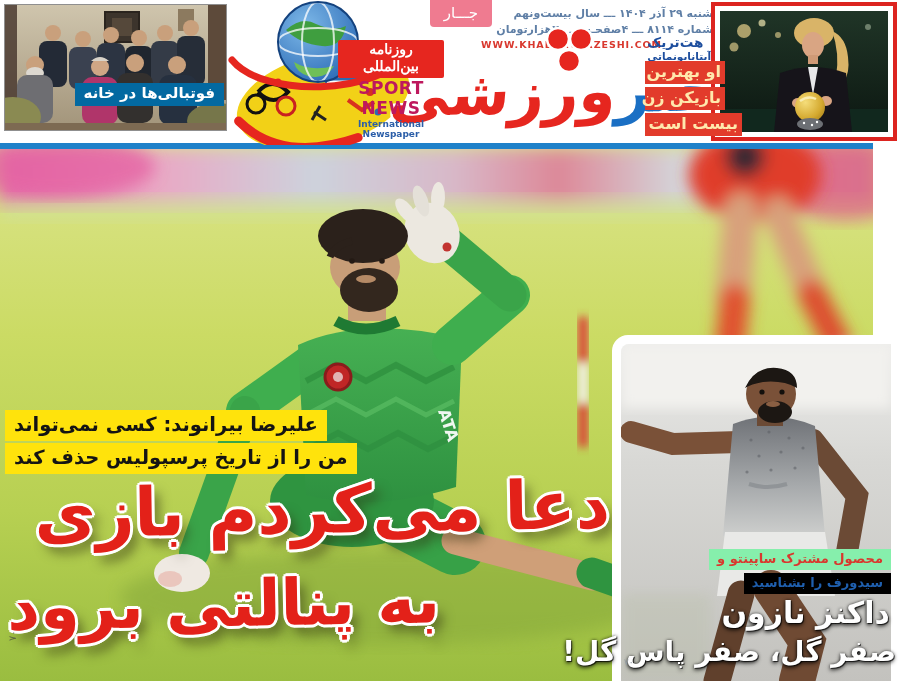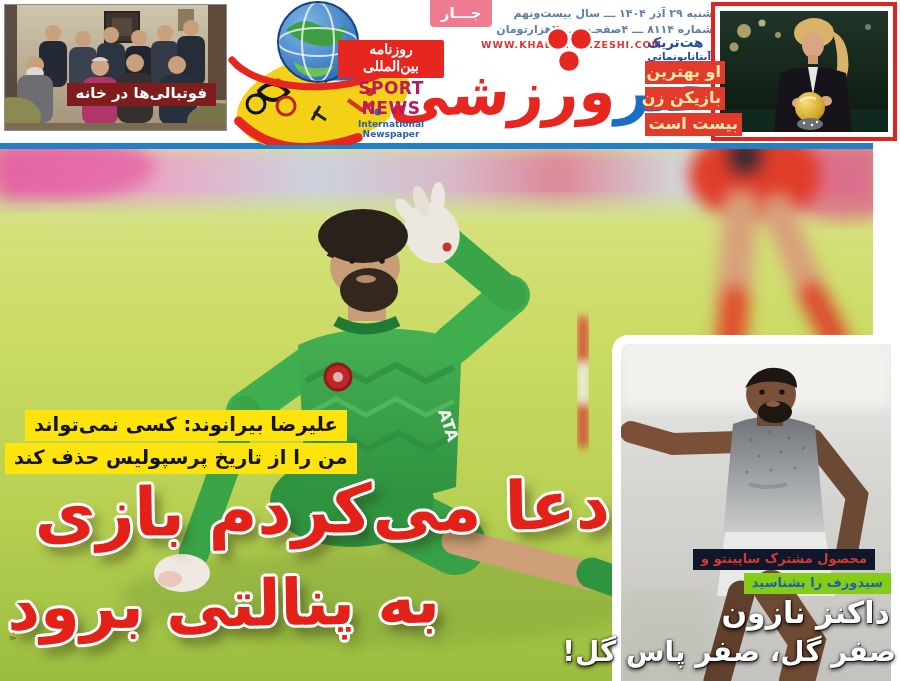--- a/index.html
+++ b/index.html
@@ -15,21 +15,21 @@
   
   #group-photo {
     left:4px; top:4px; width:223px; height:127px;
     border:1px solid #8f8f8f; overflow:visible; z-index:2;
   }
   #group-photo svg { display:block; }
   .gp-cap {
     position:absolute; white-space:nowrap; color:#fff; font-weight:800;
     font-size:15px; line-height:1.25; padding:1px 9px 3px; z-index:3;
   }
-  #gp-cap1 { right:10px; top:78px; background:#7f1d1d; }
+  #gp-cap1 { right:2px; top:78px; background:#0369a1; }
   #gp-cap2 { right:-3px; top:101px; background:#2d66b4; }
 
   #emblem { left:228px; top:0px; width:186px; height:145px; z-index:1; }
 
   #tagline-box { left:338px; top:40px; width:106px; text-align:center; z-index:4; }
   #tagline-fa {
     background:#e6261f; color:#fff; font-size:14px; font-weight:800;
     padding:1px 4px 3px; display:block; border-radius:2px;font-family:Liberation Serif, serif;
   }
   #tagline-en { color:#be185d; font-size:17px; font-weight:700; letter-spacing:.5px; line-height:1.2; }
@@ -41,21 +41,21 @@
     transform:skewX(-6deg) rotate(-1deg); letter-spacing:-2px; white-space:nowrap;
     text-shadow:-2px 0 0 #fff,2px 0 0 #fff,0 -2px 0 #fff,0 2px 0 #fff,
                 -2px -2px 0 #fff,2px 2px 0 #fff,-2px 2px 0 #fff,2px -2px 0 #fff;
   }
   #masthead .w1 { color:#1a6fc4; }
   #masthead .w2 { color:#e6261f; }
   #sheen-dots { left:544px; top:24px; z-index:4; }
 
   #corner-tab {
     left:430px; top:0; width:62px; height:27px; background:#ef7b90;
-    color:#fff; font-size:15px; font-weight:700; text-align:center;
+    color:#fff; font-size:15px; font-weight:400; text-align:center;
     line-height:26px; border-radius:0 0 4px 4px; z-index:5;
   }
 
   #issue-block {
     right:187px; top:6px; width:218px; text-align:right;
     color:#5f7fa6; font-size:11px; font-weight:700; line-height:15.5px; z-index:2;
   }
   #website {
     right:238px; top:39px; color:#d9382e; font-size:9.5px; font-weight:800;
     letter-spacing:.10em; z-index:2;
@@ -80,21 +80,21 @@
 
   #divider { left:0; top:143px; width:873px; height:6px; background:#1f81c9; }
 
   
   #main-photo { left:0; top:149px; width:873px; height:532px; }
 
   .quote-line {
     position:absolute; background:#ffe30c; color:#141414; font-size:19.5px;
     font-weight:800; padding:3px 9px 5px; white-space:nowrap; z-index:5;
   }
-  #quote1 { left:5px; top:410px;margin-left:20px; }
+  #quote1 { left:5px; top:410px; }
   #quote2 { left:5px; top:443px; }
 
   .headline {
     position:absolute; color:#e32119; font-weight:800; text-align:center; z-index:5;
     text-shadow:3px 0 0 #fff,-3px 0 0 #fff,0 3px 0 #fff,0 -3px 0 #fff,
                 2px 2px 0 #fff,-2px -2px 0 #fff,2px -2px 0 #fff,-2px 2px 0 #fff,
                 7px 9px 12px rgba(45,45,15,.55);
     white-space:nowrap;
   }
   #headline1 { left:100px; top:470px; width:510px; font-size:67px; transform:rotate(-1deg); }
@@ -109,22 +109,22 @@
   #nazon-card {
     left:612px; top:335px; width:288px; height:346px; background:#fff;
     border-radius:16px 0 0 0; padding:9px 9px 0; z-index:7;
   }
   #nazon-photo { width:270px; height:337px; overflow:hidden; border-radius:8px 0 0 0; }
   #nazon-photo svg { display:block; }
   .nz-strip {
     position:absolute; font-size:13px; font-weight:800; padding:2px 8px 4px;
     white-space:nowrap; z-index:8;
   }
-  #nz-k1 { right:25px; top:214px; background:#0f172a; color:#d9382e; }
-  #nz-k2 { right:9px; top:238px; background:#84cc16; color:#1f5fae; }
+  #nz-k1 { right:9px; top:214px; background:#86efac; color:#d9382e; }
+  #nz-k2 { right:9px; top:238px; background:#000000; color:#1f5fae; }
   .nz-big {
     position:absolute; color:#fff; font-weight:800; white-space:nowrap; z-index:8;
     text-shadow:0 2px 4px rgba(0,0,0,.85),0 0 3px rgba(0,0,0,.55),1px 1px 0 rgba(0,0,0,.6);
   }
   #nz-big1 { right:10px; top:260px; font-size:30px;margin-left:28px; }
   #nz-big2 { right:4px;  top:300px; font-size:28px; }
   #nazon-mark { left:12px; top:322px; color:#9099a0; font-size:9px; z-index:8; }
 </style>
 </head>
 <body>

